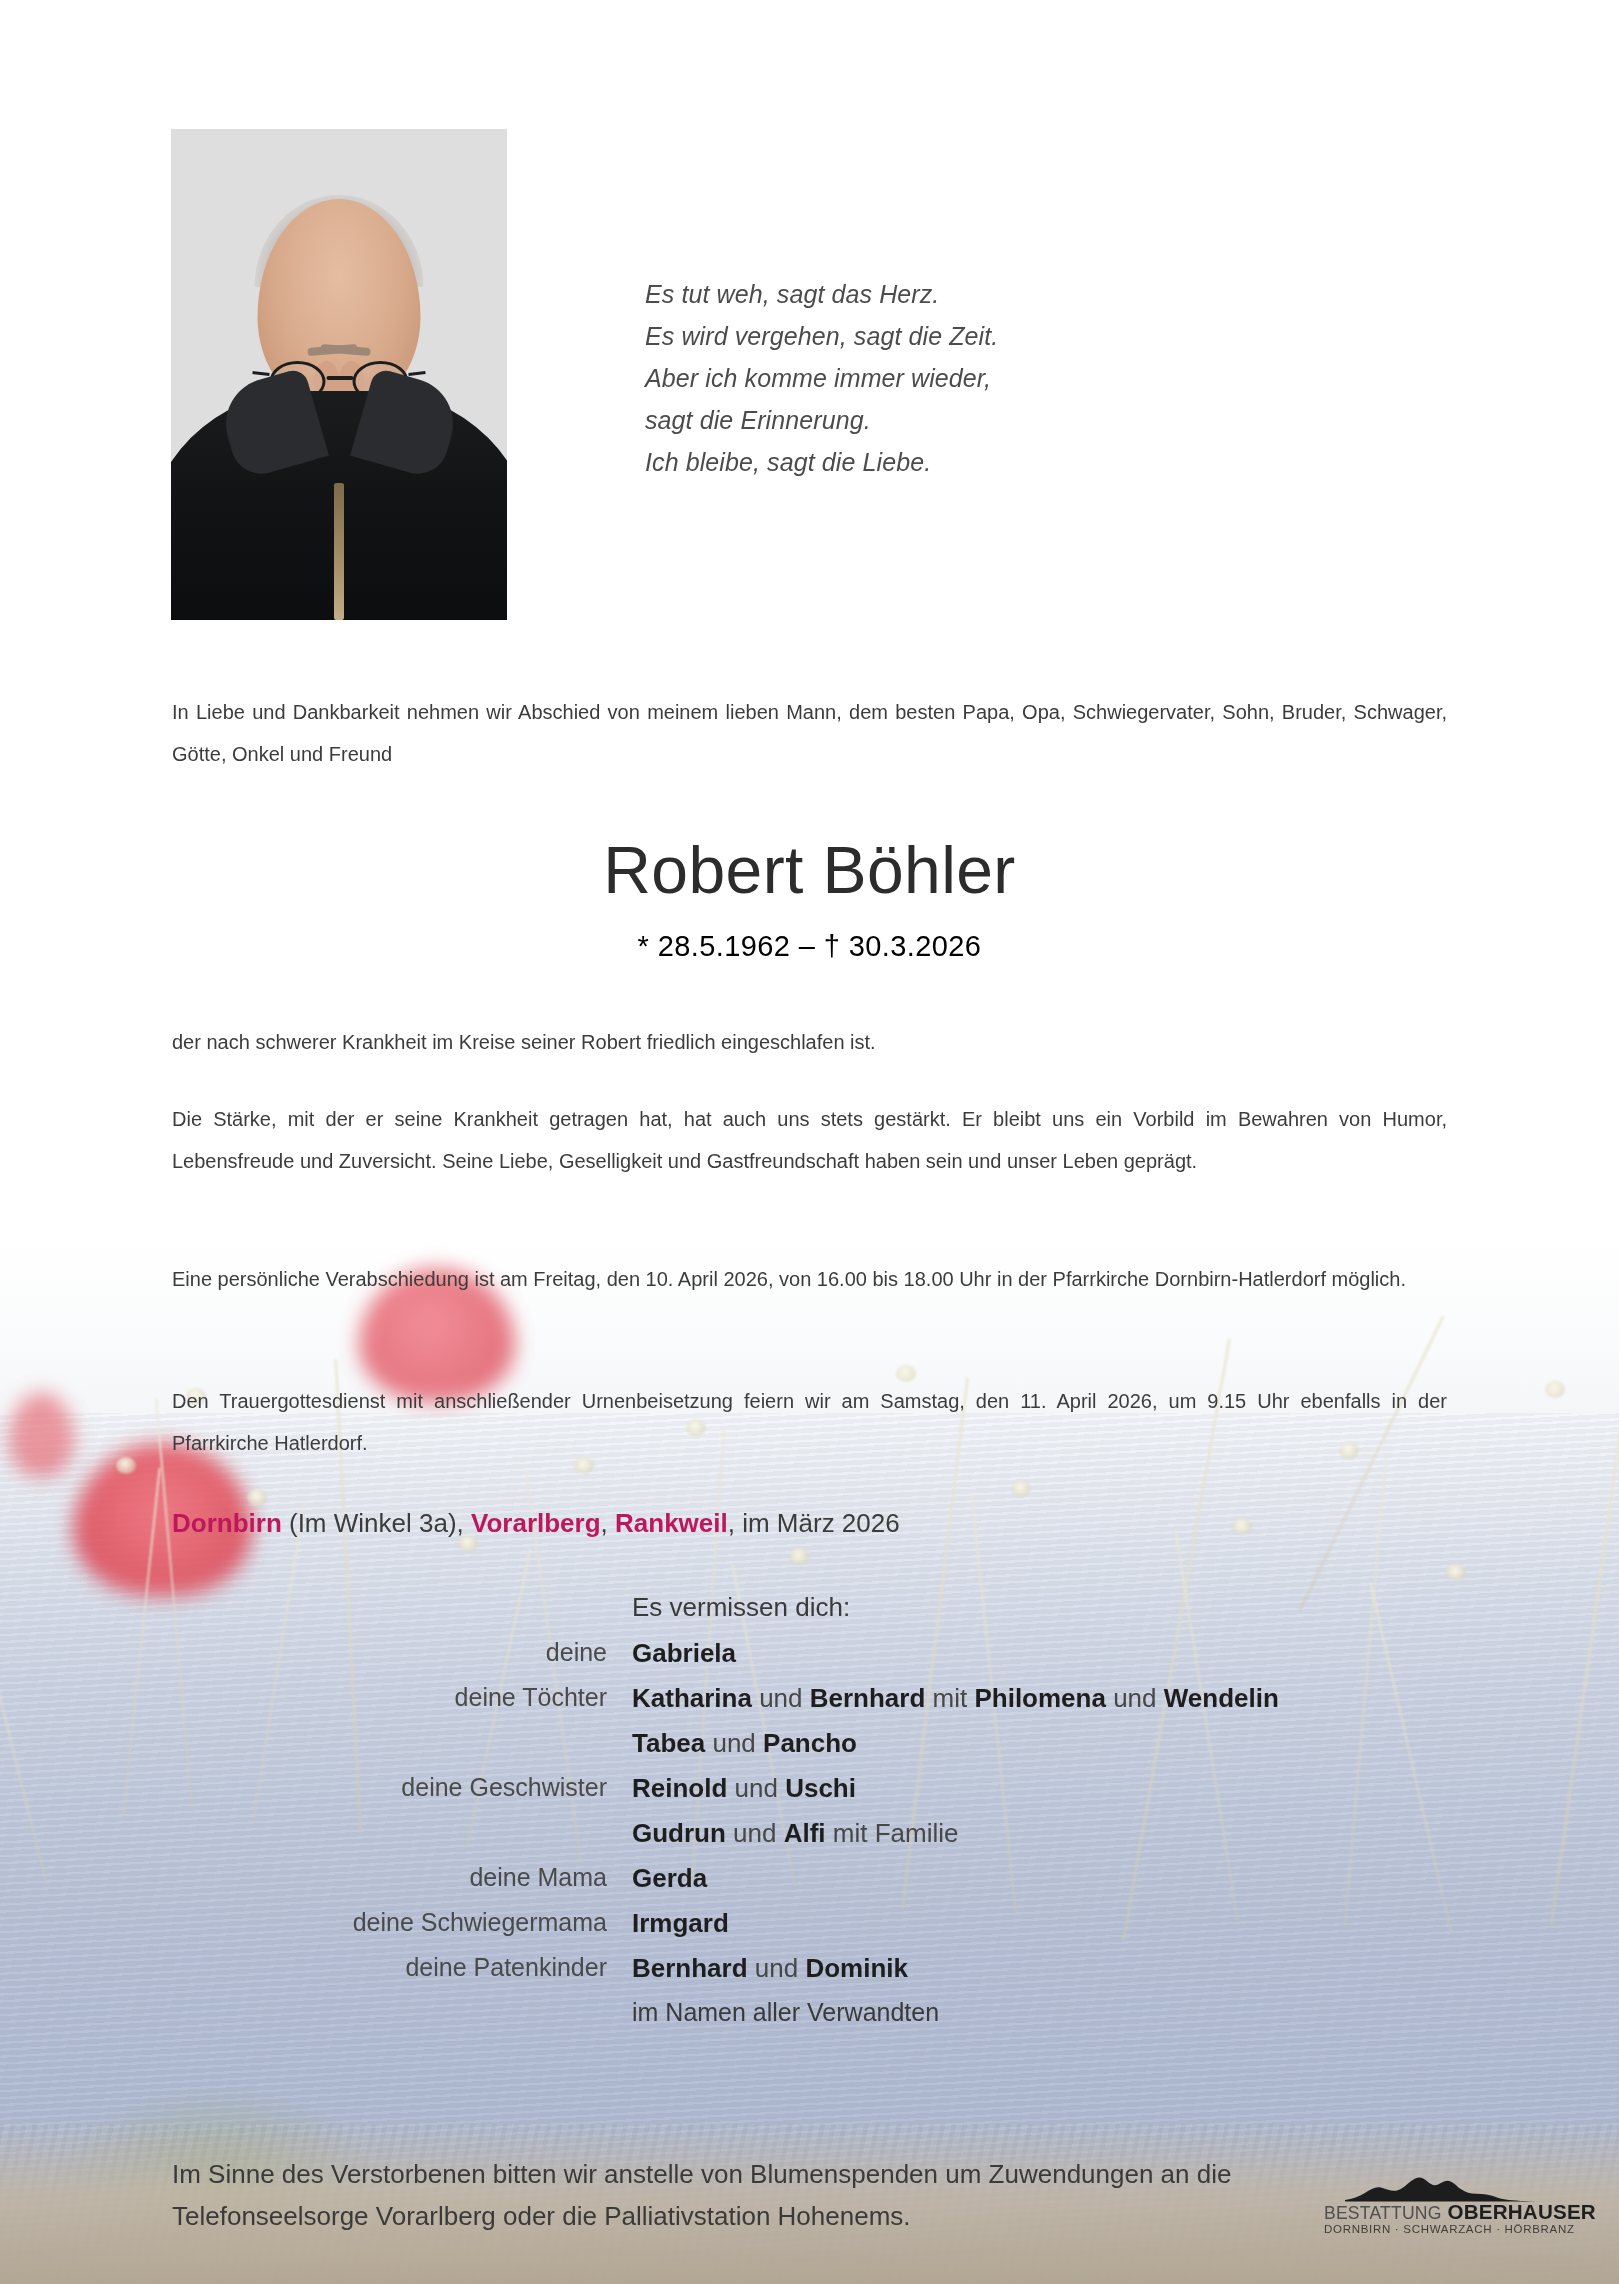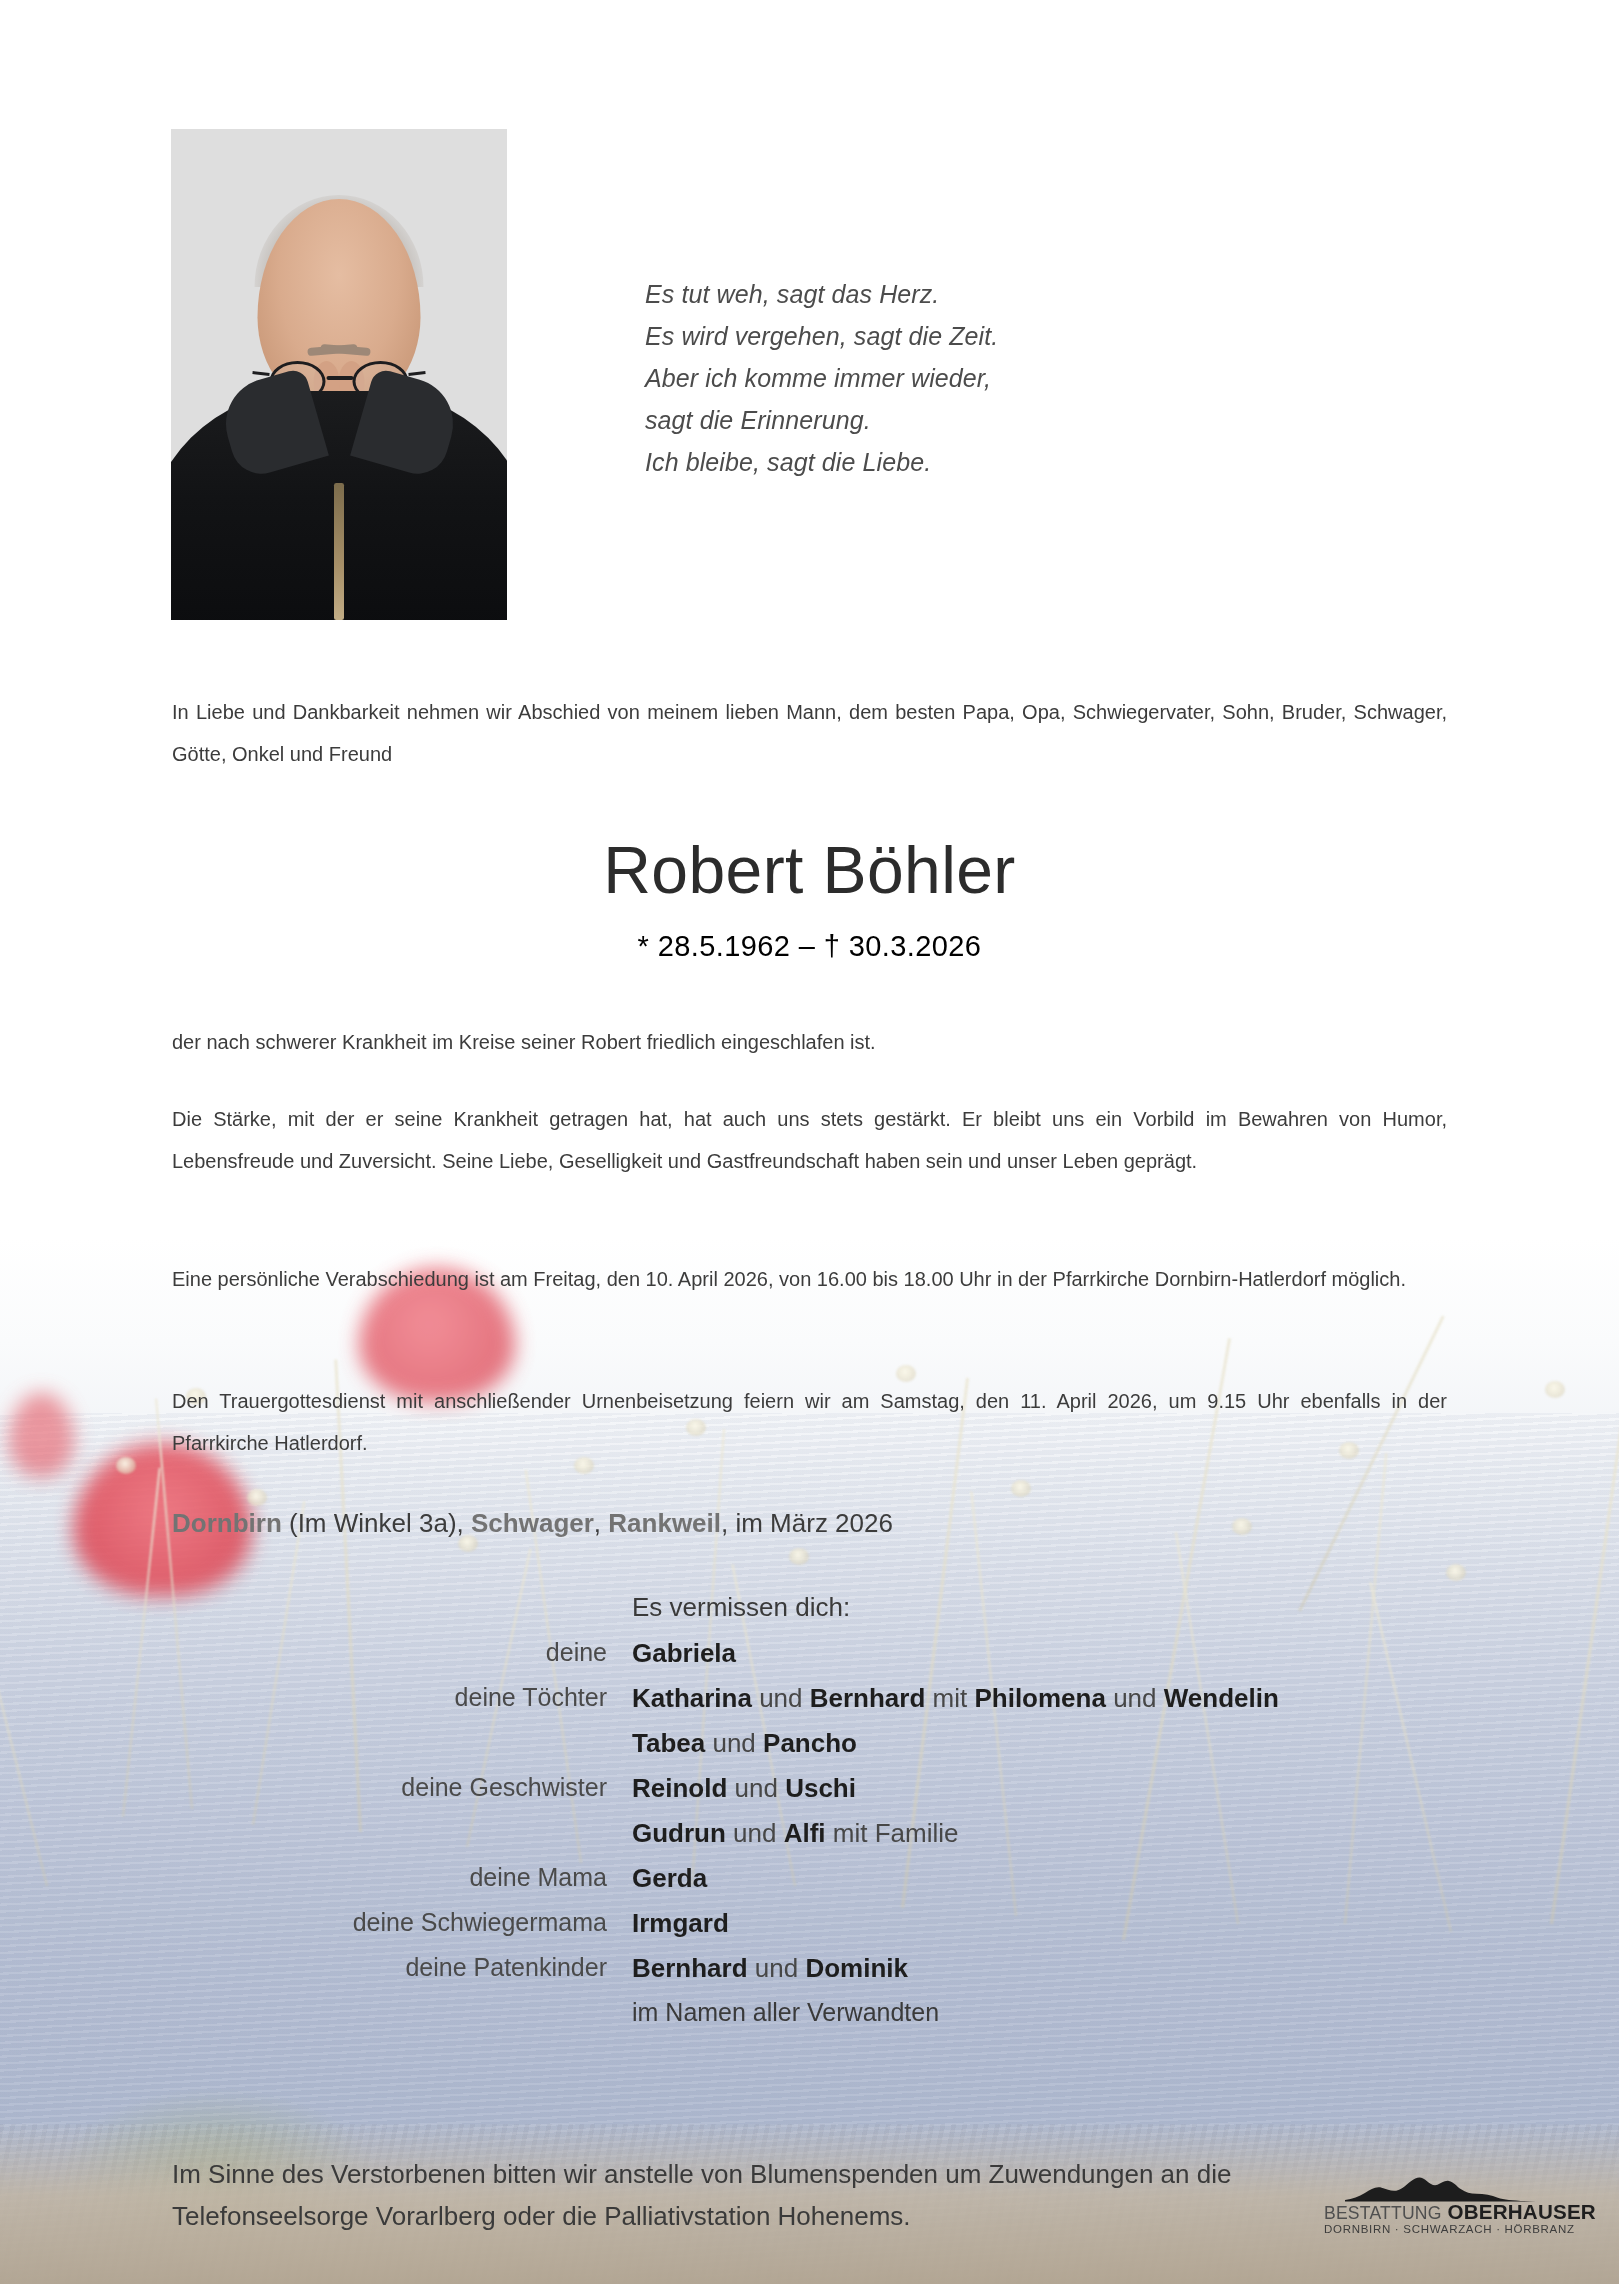--- a/index.html
+++ b/index.html
@@ -229,21 +229,21 @@
   }
   .dates {
     position: absolute;
     left: 0; width: 1275px;
     text-align: center;
     font-size: 29px;
     color: #000000;
     letter-spacing: 0.4px;
   }
   .place-line { font-size: 26px; color: #3c3c3c; }
-  .place-line strong { font-weight: 700; color: #737373; margin-top: 28px; }
+  .place-line strong { font-weight: 700; color: #be185d; margin-top: 28px; }
 
   
   .mourners { position: absolute; left: 0; top: 1592px; width: 1619px; }
   .mourn-title {
     position: absolute; left: 632px; top: 0;
     font-size: 26px; color: #3a3a3a;
   }
   .mourn-rows { position: absolute; left: 0; top: 46px; width: 1619px; }
   .mrow { position: relative; height: 45px; }
   .mlabel {
@@ -381,21 +381,21 @@
 
     <div class="name" style="top:834px;">Robert Böhler</div>
     <div class="dates" style="top:930px;">* 28.5.1962 – † 30.3.2026</div>
 
     <div class="para nojust" style="top:1021px;">der nach schwerer Krankheit im Kreise seiner Robert friedlich eingeschlafen ist.</div>
     <div class="para" style="top:1098px;">Die Stärke, mit der er seine Krankheit getragen hat, hat auch uns stets gestärkt. Er bleibt uns ein Vorbild im Bewahren von Humor, Lebensfreude und Zuversicht. Seine Liebe, Geselligkeit und Gastfreundschaft haben sein und unser Leben geprägt.</div>
     <div class="para" style="top:1258px;">Eine persönliche Verabschiedung ist am Freitag, den 10. April 2026, von 16.00 bis 18.00 Uhr in der Pfarrkirche Dornbirn-Hatlerdorf möglich.</div>
     <div class="para" style="top:1380px;">Den Trauergottesdienst mit anschließender Urnenbeisetzung feiern wir am Samstag, den 11. April 2026, um 9.15 Uhr ebenfalls in der Pfarrkirche Hatlerdorf.</div>
 
     <div class="para nojust place-line" style="top:1502px;">
-      <strong>Dornbirn</strong><span> (Im Winkel 3a), </span><strong>Schwager</strong><span>, </span><strong>Rankweil</strong><span>, im März 2026</span>
+      <strong>Dornbirn</strong><span> (Im Winkel 3a), </span><strong>Vorarlberg</strong><span>, </span><strong>Rankweil</strong><span>, im März 2026</span>
     </div>
   </div>
 
   <div class="mourners">
     <div class="mourn-title">Es vermissen dich:</div>
     <div class="mourn-rows" id="mourn-rows">
         <div class="mrow">
           <div class="mlabel">deine</div>
           <div class="mnames"><b>Gabriela</b></div>
         </div>

